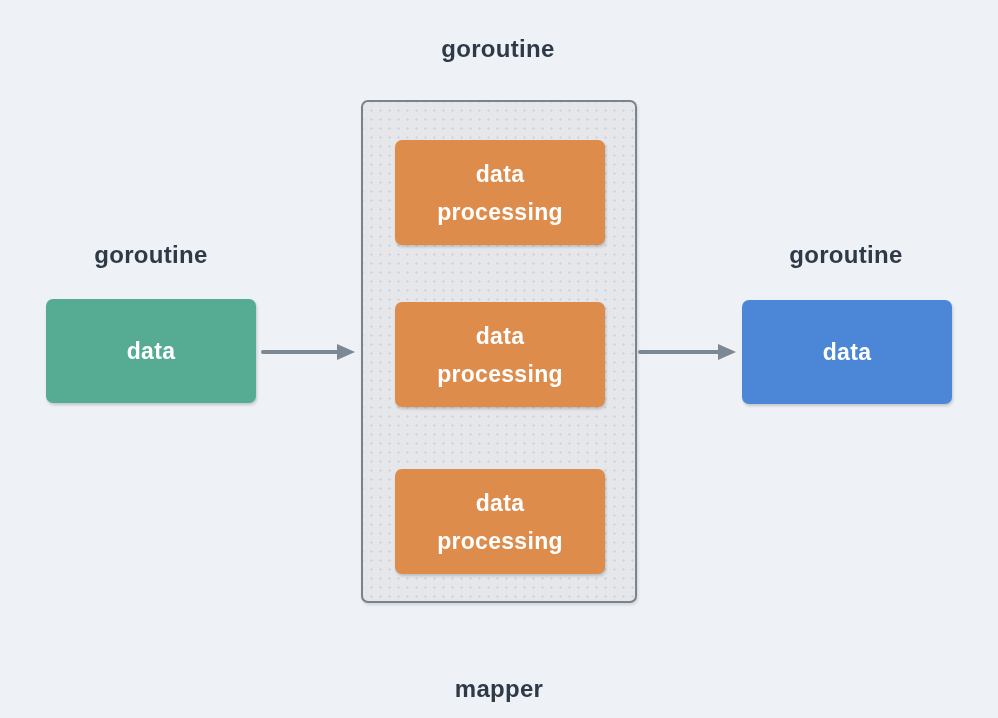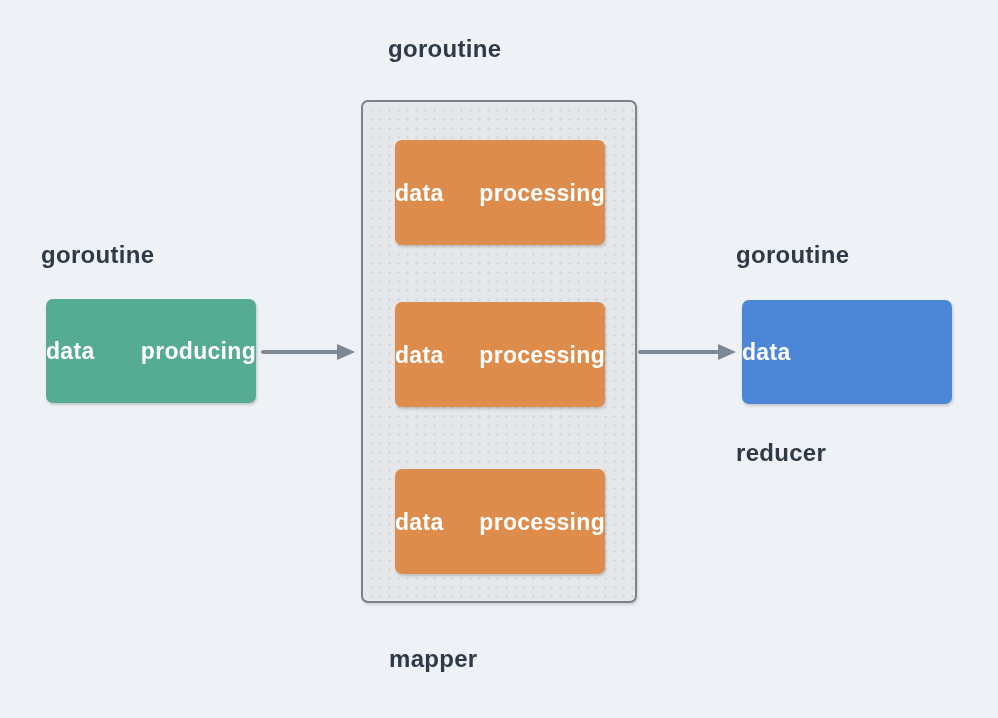--- a/index.html
+++ b/index.html
@@ -21,35 +21,35 @@
   }
   .canvas{
     position:relative;
     width:998px;height:718px;
     background:var(--color-canvas_bg);
     overflow:hidden;
   }
   .label{
     position:absolute;
     width:220px;
-    text-align:left;
+    text-align:center;
     font-size:24px;
     font-weight:600;
     letter-spacing:0.3px;
     color:var(--color-label_text);
     line-height:28px;
   }
   .node{
     position:absolute;
     width:210px;height:104px;
     border-radius:7px;
     display:flex;
-    flex-direction:row;
+    flex-direction:column;
     align-items:center;
-    justify-content:space-between;
+    justify-content:center;
     gap:6px;
     color:var(--color-box_text);
     font-size:23px;
     font-weight:600;
     letter-spacing:0.3px;
     line-height:32px;
     box-shadow:1px 2px 3px rgba(0,0,0,0.18);
   }
   .node-producer{left:46px;top:299px;background:var(--color-producer_fill);}
   .node-aggregator{left:742px;top:300px;background:var(--color-aggregator_fill);}
@@ -72,39 +72,38 @@
     box-shadow:1px 2px 3px rgba(0,0,0,0.12);
   }
   .processor-1{top:38px;}
   .processor-2{top:200px;}
   .processor-3{top:367px;}
   .label-top-goroutine{left:388px;top:35px;}
   .label-left-goroutine{left:41px;top:241px;}
   .label-generate{left:39px;top:439px;}
   .label-right-goroutine{left:736px;top:241px;}
   .label-reducer{left:736px;top:439px;}
-  .label-mapper{left:389px;top:645px;}
+  .label-mapper{left:389px;top:675px;}
   .arrow{position:absolute;overflow:visible;}
   .arrow-left{left:259px;top:340px;}
   .arrow-right{left:636px;top:340px;}
   .arrow line{stroke:var(--color-arrow);stroke-width:4;stroke-linecap:round;}
   .arrow polygon{fill:var(--color-arrow);}
 </style>
 </head>
 <body>
 
 <div class="canvas">
 
   <div class="label label-top-goroutine">goroutine</div>
 
   <div class="label label-left-goroutine">goroutine</div>
 
   <div class="node node-producer">
     <div>data</div>
-    <div>producing</div>
   </div>
 
 
   <svg class="arrow arrow-left" width="100" height="24">
     <line x1="4" y1="12" x2="79" y2="12"></line>
     <polygon points="78,4 96,12 78,20"></polygon>
   </svg>
 
   <div class="group-container">
     <div class="node node-processor processor-1">
@@ -127,15 +126,14 @@
     <line x1="4" y1="12" x2="83" y2="12"></line>
     <polygon points="82,4 100,12 82,20"></polygon>
   </svg>
 
   <div class="label label-right-goroutine">goroutine</div>
 
   <div class="node node-aggregator">
     <div>data</div>
   </div>
 
-  <div class="label label-reducer">reducer</div>
 
 </div>
 
 </body></html>

